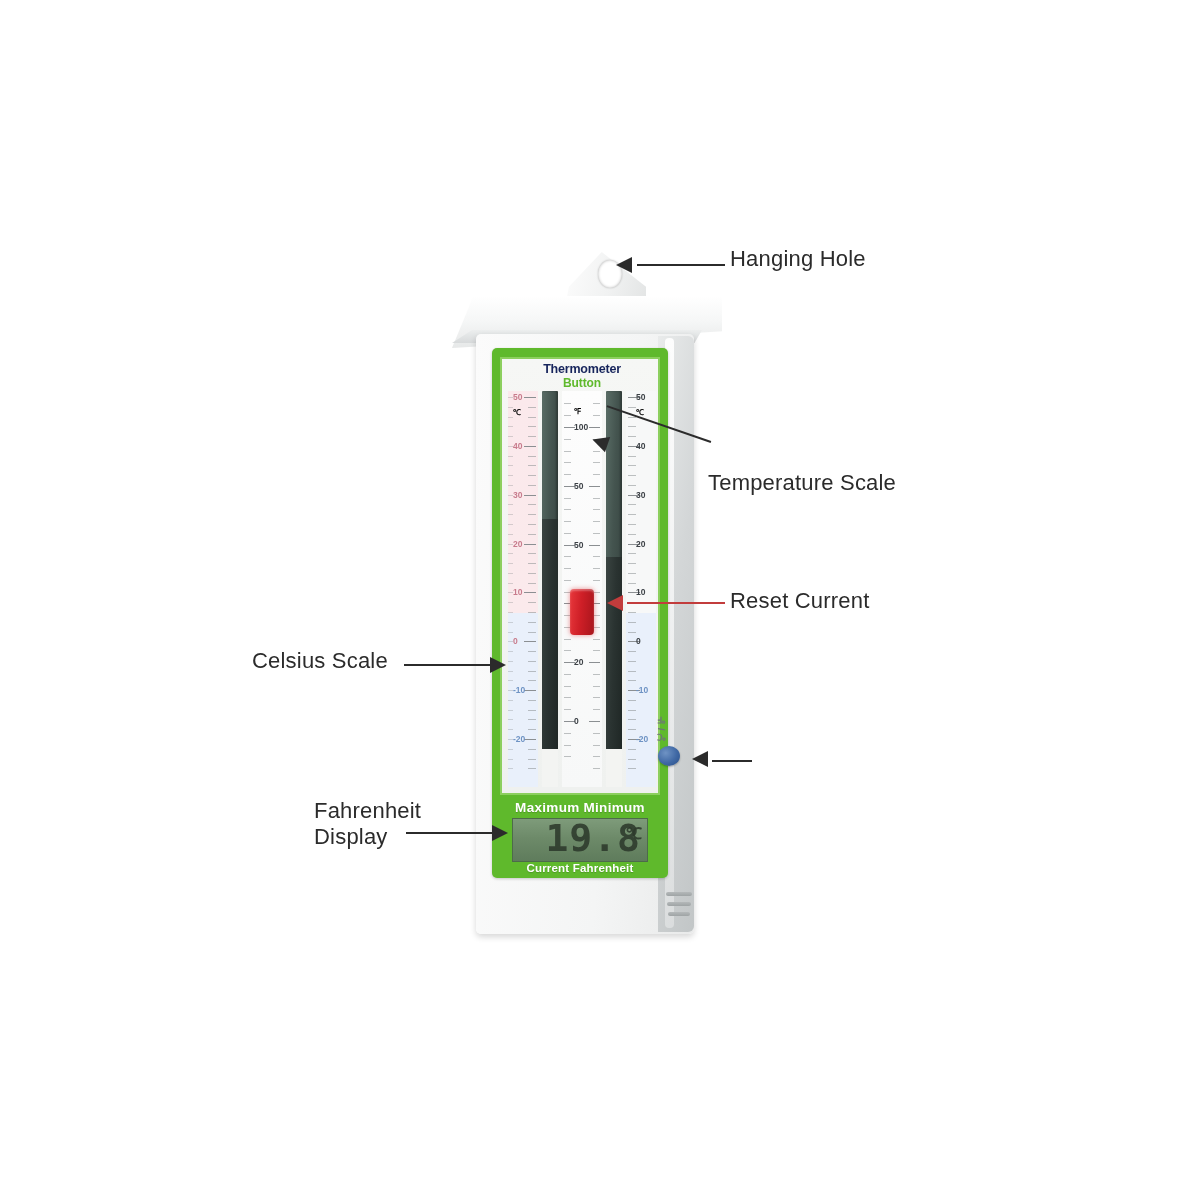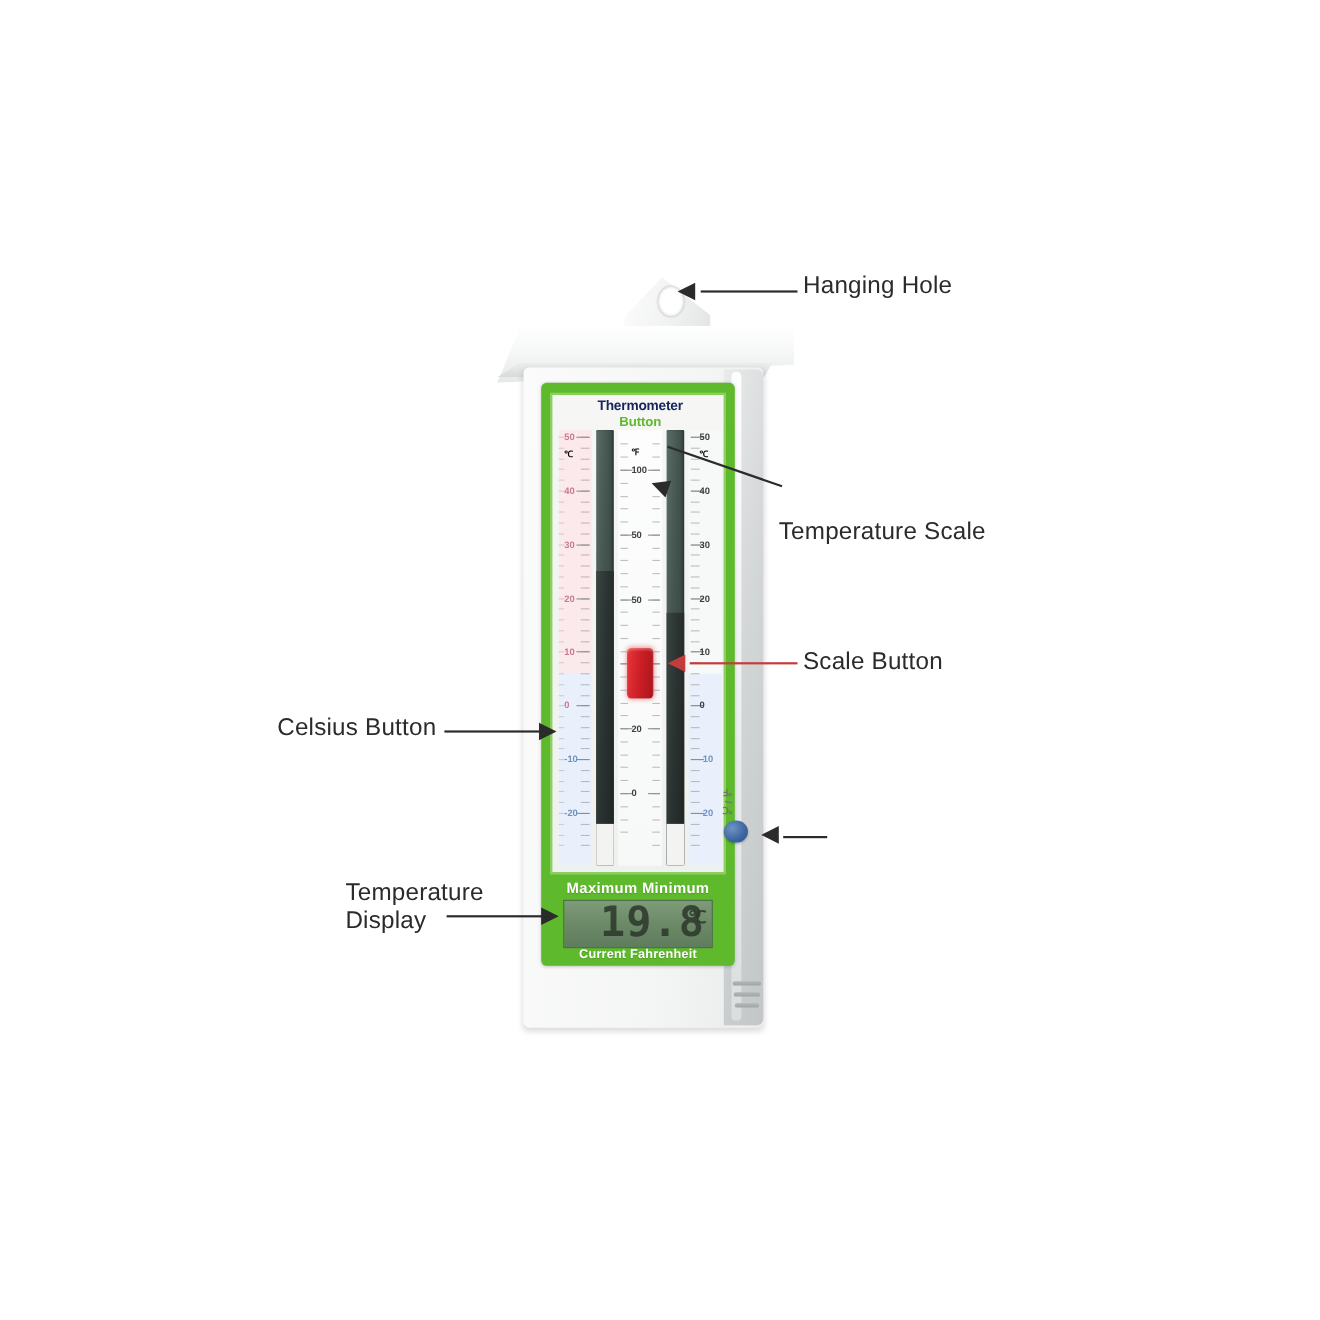--- a/index.html
+++ b/index.html
@@ -506,29 +506,29 @@
   </div>
 
   <div class="anno" style="left:730px;top:246px;">Hanging Hole</div>
   <div class="leader" style="left:637px;top:264px;width:88px;"></div>
   <div class="arrowhead ah-left" style="left:616px;top:257px;"></div>
 
   <div class="anno" style="left:708px;top:470px;">Temperature Scale</div>
   <div class="leader" style="left:601px;top:441px;width:110px;transform:rotate(19deg);transform-origin:right center;"></div>
   <div class="arrowhead ah-left" style="left:592px;top:434px;transform:rotate(19deg);"></div>
 
-  <div class="anno" style="left:730px;top:588px;">Scale Button</div>
+  <div class="anno" style="left:730px;top:588px;">Reset Current</div>
   <div class="leader red" style="left:627px;top:602px;width:98px;"></div>
   <div class="arrowhead ah-left red" style="left:607px;top:595px;"></div>
 
   <div class="leader" style="left:712px;top:760px;width:40px;"></div>
   <div class="arrowhead ah-left" style="left:692px;top:751px;"></div>
 
-  <div class="anno" style="left:252px;top:648px;">Celsius Button</div>
+  <div class="anno" style="left:252px;top:648px;">Celsius Scale</div>
   <div class="leader" style="left:404px;top:664px;width:88px;"></div>
   <div class="arrowhead ah-right" style="left:490px;top:657px;"></div>
 
-  <div class="anno" style="left:314px;top:798px;">Temperature
+  <div class="anno" style="left:314px;top:798px;">Fahrenheit
 Display</div>
   <div class="leader" style="left:406px;top:832px;width:88px;"></div>
   <div class="arrowhead ah-right" style="left:492px;top:825px;"></div>
 
 </div>
 
 </body></html>

